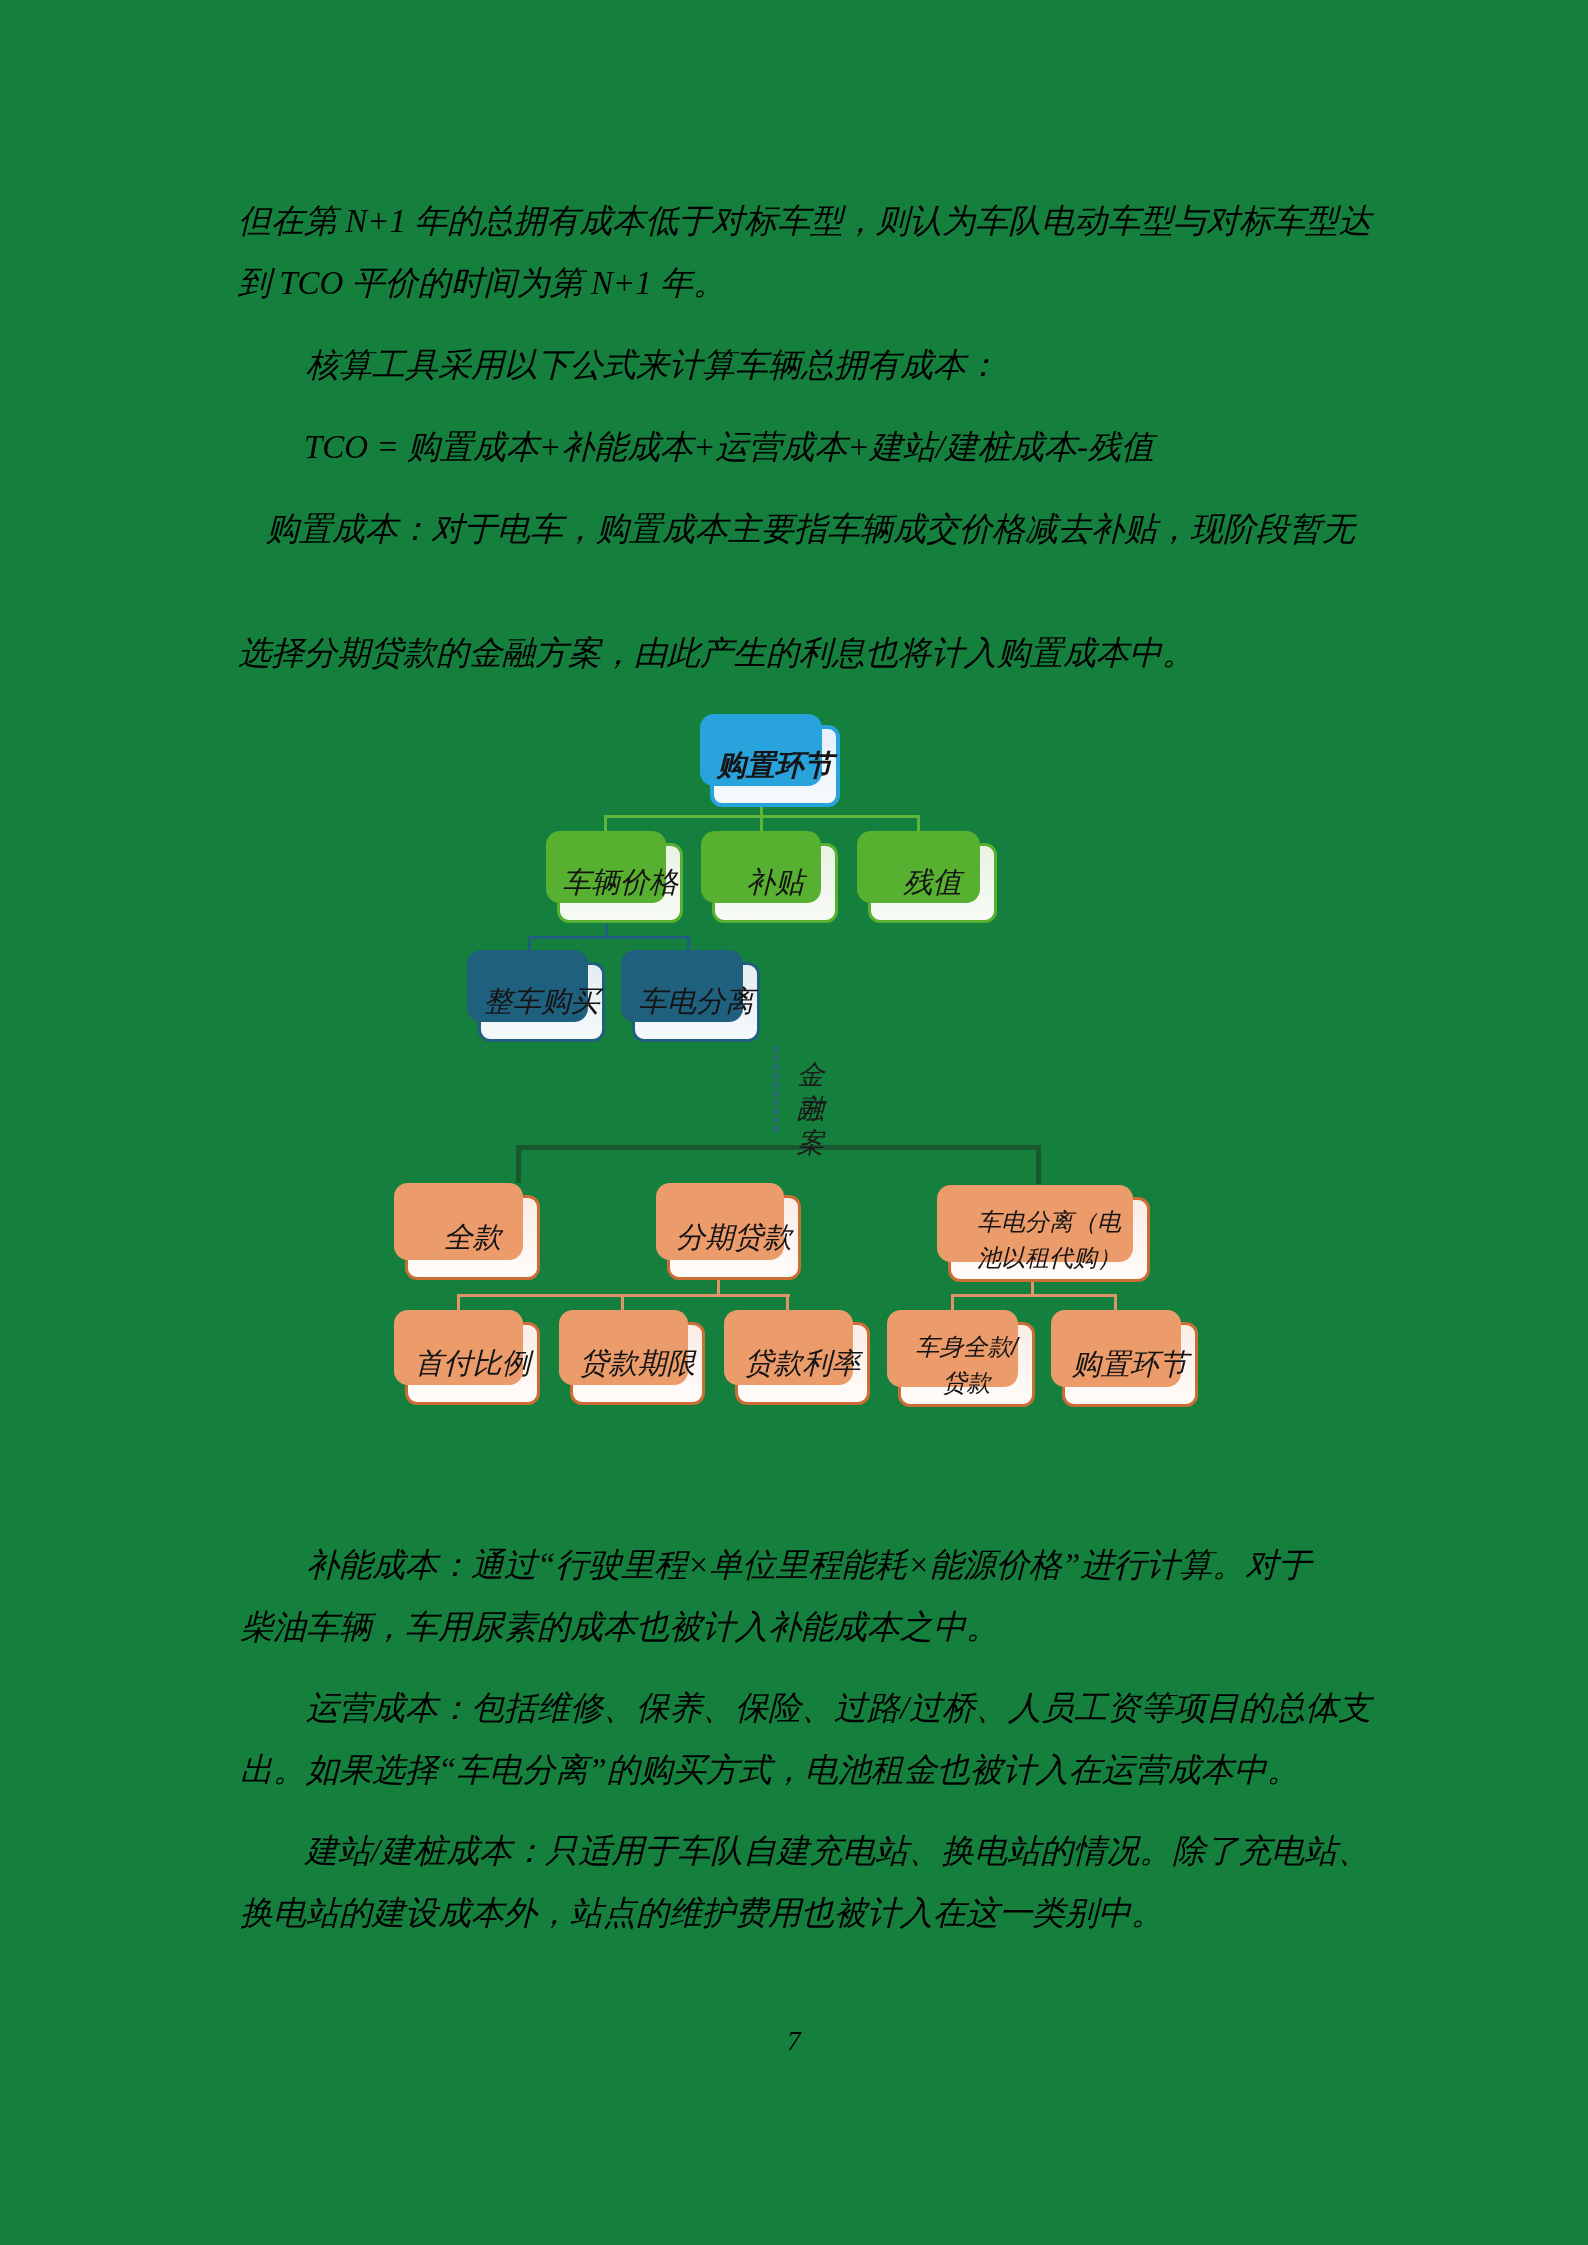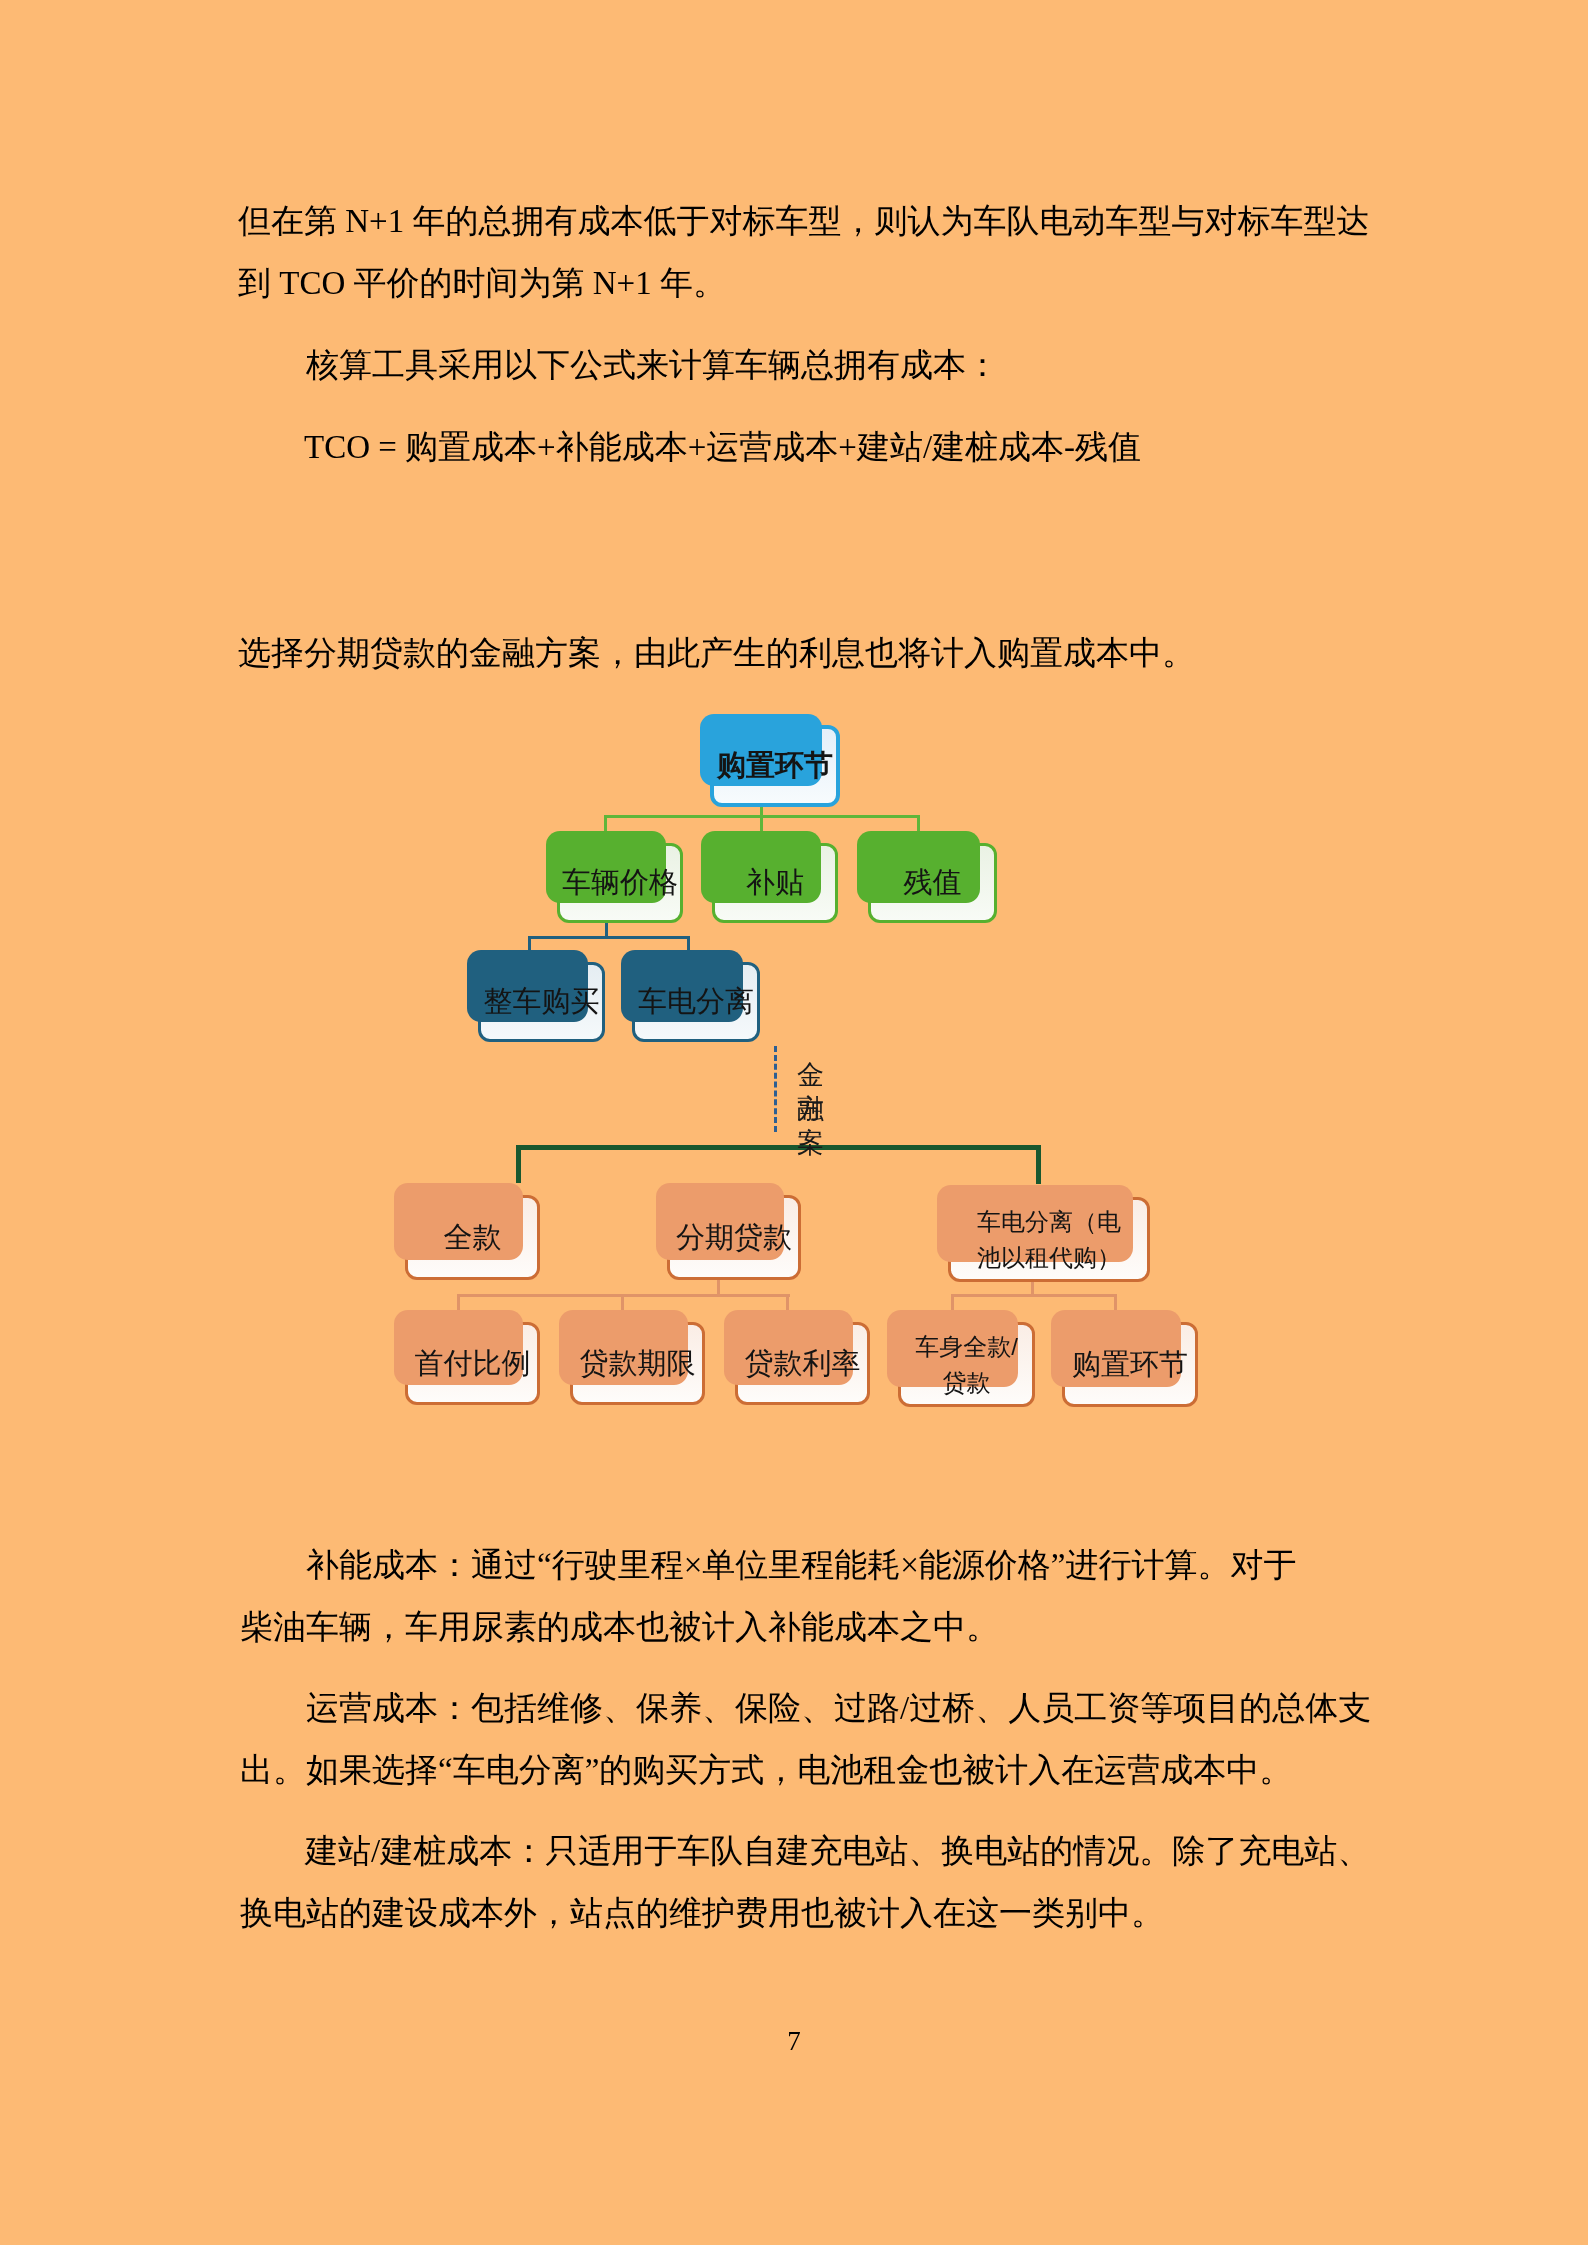--- a/index.html
+++ b/index.html
@@ -1,23 +1,24 @@
 <!DOCTYPE html>
 <html><head>
 <meta charset="utf-8">
 <style>
   html,body { margin:0; padding:0; background:#888; }
   .page {
     position:relative;
     width:1588px; height:2245px;
     margin:0 auto;
-    background:#fdba74;
+    background:#15803d;
     font-family:"Liberation Serif","DejaVu Serif",serif;
     color:#000;
     overflow:hidden;
+    font-style:italic;
   }
   
   .tl {
     position:absolute;
     font-size:33px;
     line-height:38px;
     white-space:nowrap;
   }
   .caption {
     position:absolute;
@@ -77,20 +78,21 @@
 </style>
 </head>
 <body>
 
 <div class="page">
 
   <div class="tl" style="left:238px; top:202px;">但在第 N+1 年的总拥有成本低于对标车型，则认为车队电动车型与对标车型达</div>
   <div class="tl" style="left:238px; top:264px;">到 TCO 平价的时间为第 N+1 年。</div>
   <div class="tl" style="left:306px; top:346px;">核算工具采用以下公式来计算车辆总拥有成本：</div>
   <div class="tl" style="left:304px; top:428px;">TCO = 购置成本+补能成本+运营成本+建站/建桩成本-残值</div>
+  <div class="tl" style="left:266px; top:510px;">购置成本：对于电车，购置成本主要指车辆成交价格减去补贴，现阶段暂无</div>
   <div class="tl" style="left:238px; top:634px;">选择分期贷款的金融方案，由此产生的利息也将计入购置成本中。</div>
   <div class="tl" style="left:306px; top:1546px;">补能成本：通过“行驶里程×单位里程能耗×能源价格”进行计算。对于</div>
   <div class="tl" style="left:240px; top:1608px;">柴油车辆，车用尿素的成本也被计入补能成本之中。</div>
   <div class="tl" style="left:306px; top:1689px;">运营成本：包括维修、保养、保险、过路/过桥、人员工资等项目的总体支</div>
   <div class="tl" style="left:240px; top:1751px;">出。如果选择“车电分离”的购买方式，电池租金也被计入在运营成本中。</div>
   <div class="tl" style="left:305px; top:1832px;">建站/建桩成本：只适用于车队自建充电站、换电站的情况。除了充电站、</div>
   <div class="tl" style="left:240px; top:1894px;">换电站的建设成本外，站点的维护费用也被计入在这一类别中。</div>
 
   <div class="pagenum" style="top:2026px;">7</div>
 

